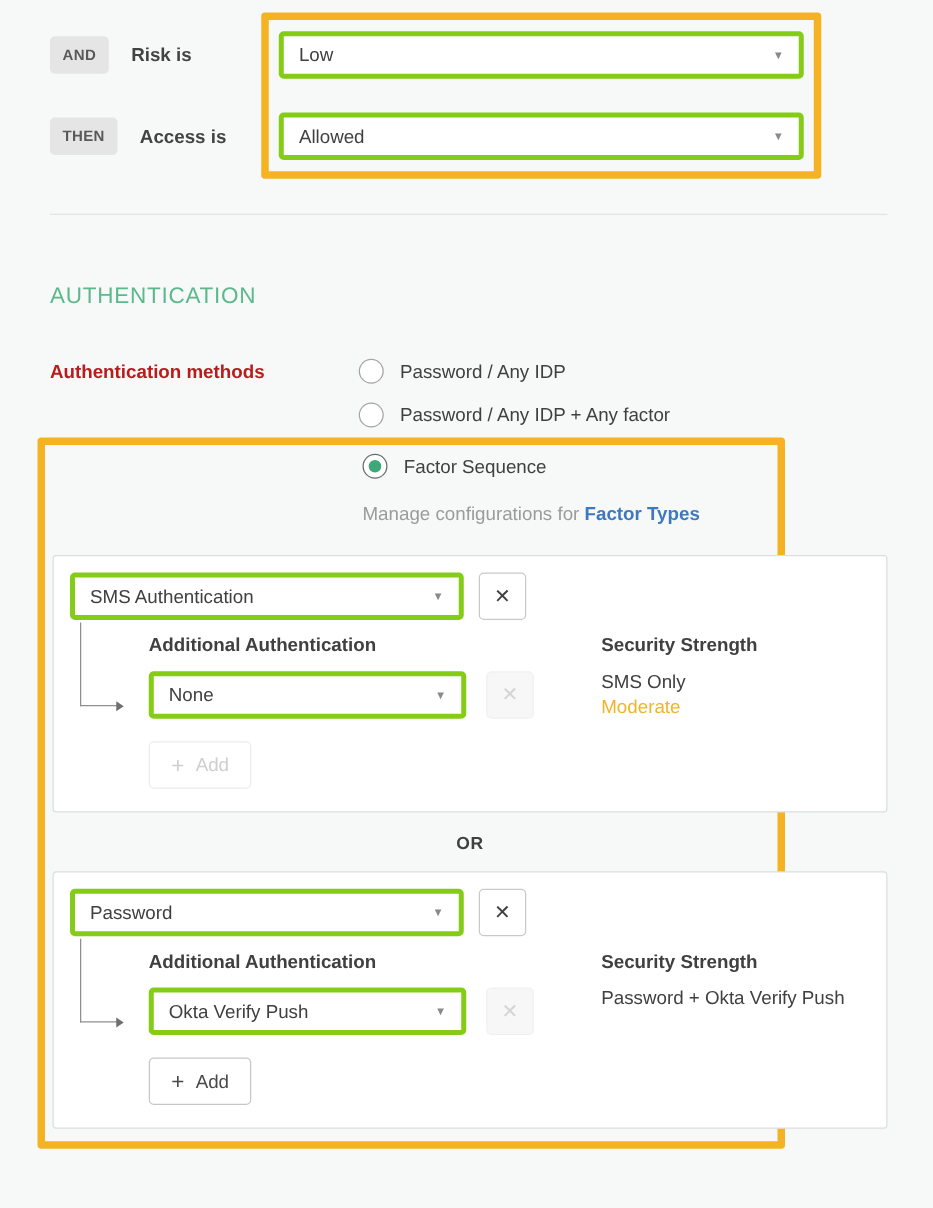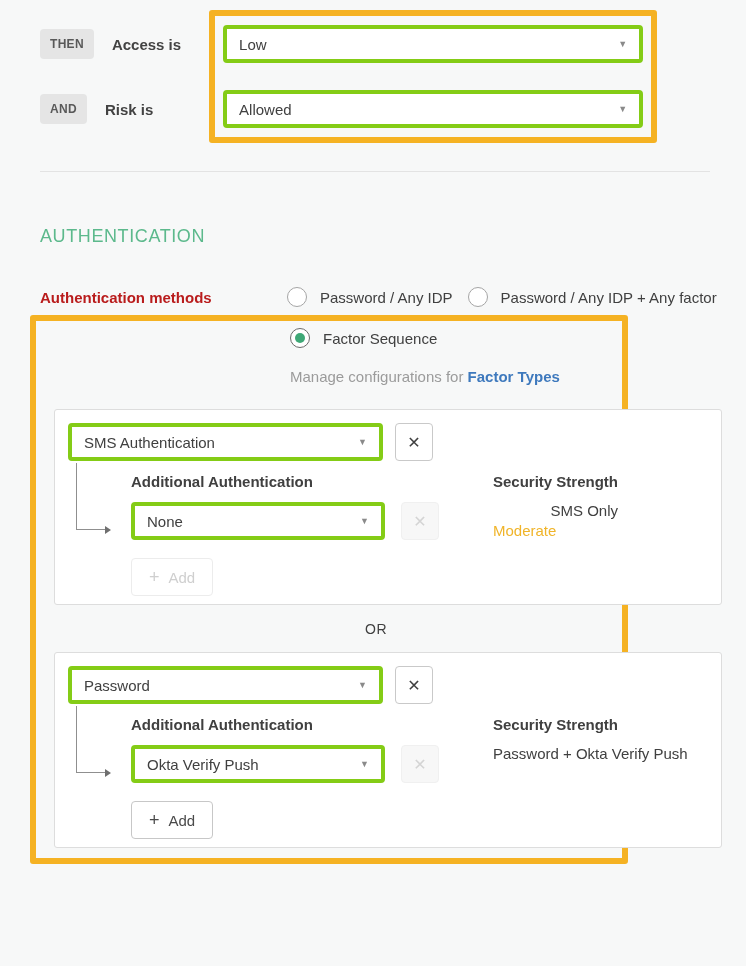--- a/index.html
+++ b/index.html
@@ -48,21 +48,21 @@
   .divider{border:none;border-top:1px solid #e3e3e3;margin:28px 36px 0 40px;}
   .auth-title{
     margin:54px 0 0 40px;
     color:var(--section-green,#5cb98c);
     font-size:18px;letter-spacing:.6px;
   }
 
   
   .methods-row{display:flex;margin:40px 0 0 40px;}
   .methods-label{width:247px;font-weight:bold;color:#b91c1c;padding-top:2px;}
-  .methods-options{display:flex;flex-direction:row;gap:15px;}
+  .methods-options{display:flex;flex-direction:column;gap:15px;}
   .radio-row{display:flex;align-items:center;gap:13px;cursor:pointer;}
   .radio{
     width:20px;height:20px;border-radius:50%;
     border:1px solid #a5a5a5;background:#fff;
     box-sizing:border-box;position:relative;flex:none;
   }
   .radio-row.selected .radio{border-color:#6b6b6b;}
   .radio-row.selected .radio::after{
     content:"";position:absolute;left:4px;top:4px;width:10px;height:10px;
     border-radius:50%;background:var(--radio-green,#3fa877);
@@ -76,23 +76,23 @@
     border:6px solid var(--highlight-border,#f5b223);
     border-radius:3px;
     padding:7px 0 10px 0;
   }
   .fs-radio{margin-left:254px;}
   .manage-line{margin:20px 0 0 254px;color:#9b9b9b;}
   .manage-link{color:var(--link-blue,#3e79bd);text-decoration:none;cursor:pointer;font-weight:bold;}
 
   
   .factor-card{
-    margin-left:18px;width:668px;box-sizing:border-box;
+    margin-left:6px;width:668px;box-sizing:border-box;
     background:#fff;border:1px solid #dddddd;border-radius:3px;
-    padding:13px 0 8px 13px;
+    padding:13px 0 18px 13px;
   }
   .factor-card.first{margin-top:24px;}
   .card-row1{display:flex;gap:12px;}
   .primary-select{width:315px;}
   .x-btn{
     width:38px;height:38px;box-sizing:border-box;
     background:#fff;border:1px solid #c9c9c9;border-radius:4px;
     color:#404040;font-size:16px;
     display:flex;align-items:center;justify-content:center;
     cursor:pointer;padding:0;
@@ -119,44 +119,44 @@
   .additional-select{width:254px;flex:none;}
   .add-btn{
     margin-top:18px;height:38px;box-sizing:border-box;
     display:inline-flex;align-items:center;gap:9px;
     padding:0 17px;border-radius:4px;background:transparent;
     border:1px solid #c7c7c7;color:#4a4a4a;font-size:15px;cursor:pointer;
   }
   .add-btn .plus{font-size:18px;line-height:1;}
   .add-btn.disabled{border-color:#ececec;color:#cfcfcf;cursor:default;}
   .right-col{margin-left:50px;}
-  .strength-summary{color:#404040;margin-top:2px;text-align:right;}
+  .strength-summary{color:#404040;margin-top:2px;}
   .rating{margin-top:3px;}
   .rating.moderate{color:var(--moderate-yellow,#f0b429);}
   .rating.strong{color:var(--strong-green,#48bd8d);}
 
   .or-divider{
     margin:16px 0 15px 6px;width:668px;text-align:center;
-    font-weight:normal;color:#404040;font-size:14px;letter-spacing:.4px;
+    font-weight:bold;color:#404040;font-size:14px;letter-spacing:.4px;
   }
 </style>
 </head>
 <body>
 
 <div class="page">
 
   <div class="cond-section">
     <div class="cond-left">
       <div class="cond-row">
+        <span class="badge">AND</span>
+        <span class="cond-label">Risk is</span>
+      </div>
+      <div class="cond-row">
         <span class="badge">THEN</span>
         <span class="cond-label">Access is</span>
-      </div>
-      <div class="cond-row">
-        <span class="badge">AND</span>
-        <span class="cond-label">Risk is</span>
       </div>
     </div>
     <div class="cond-highlight">
       <div class="select">
         <span>Low</span>
         <span class="caret">▼</span>
       </div>
       <div class="select">
         <span>Allowed</span>
         <span class="caret">▼</span>

